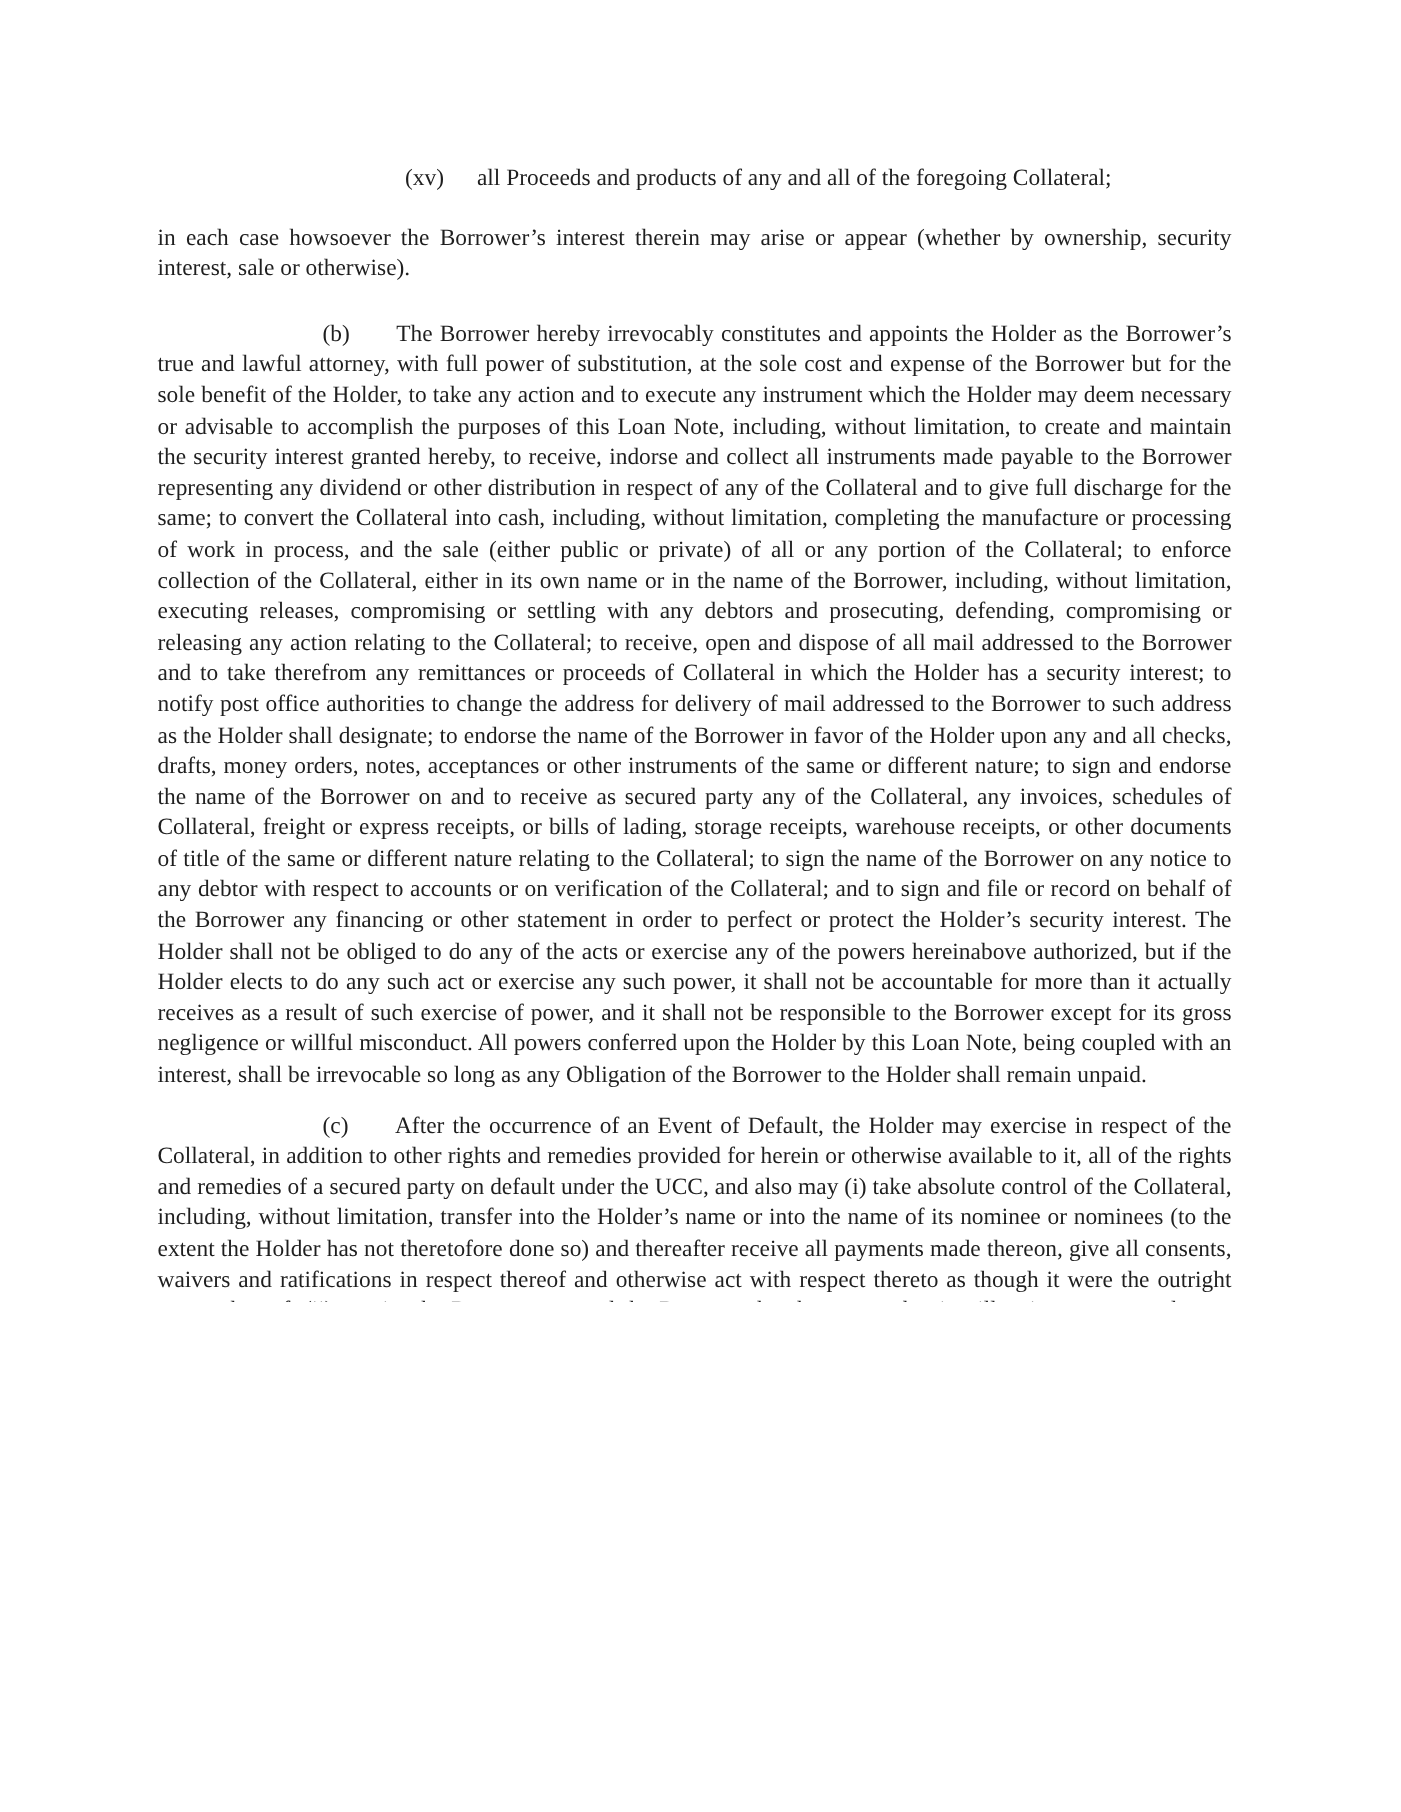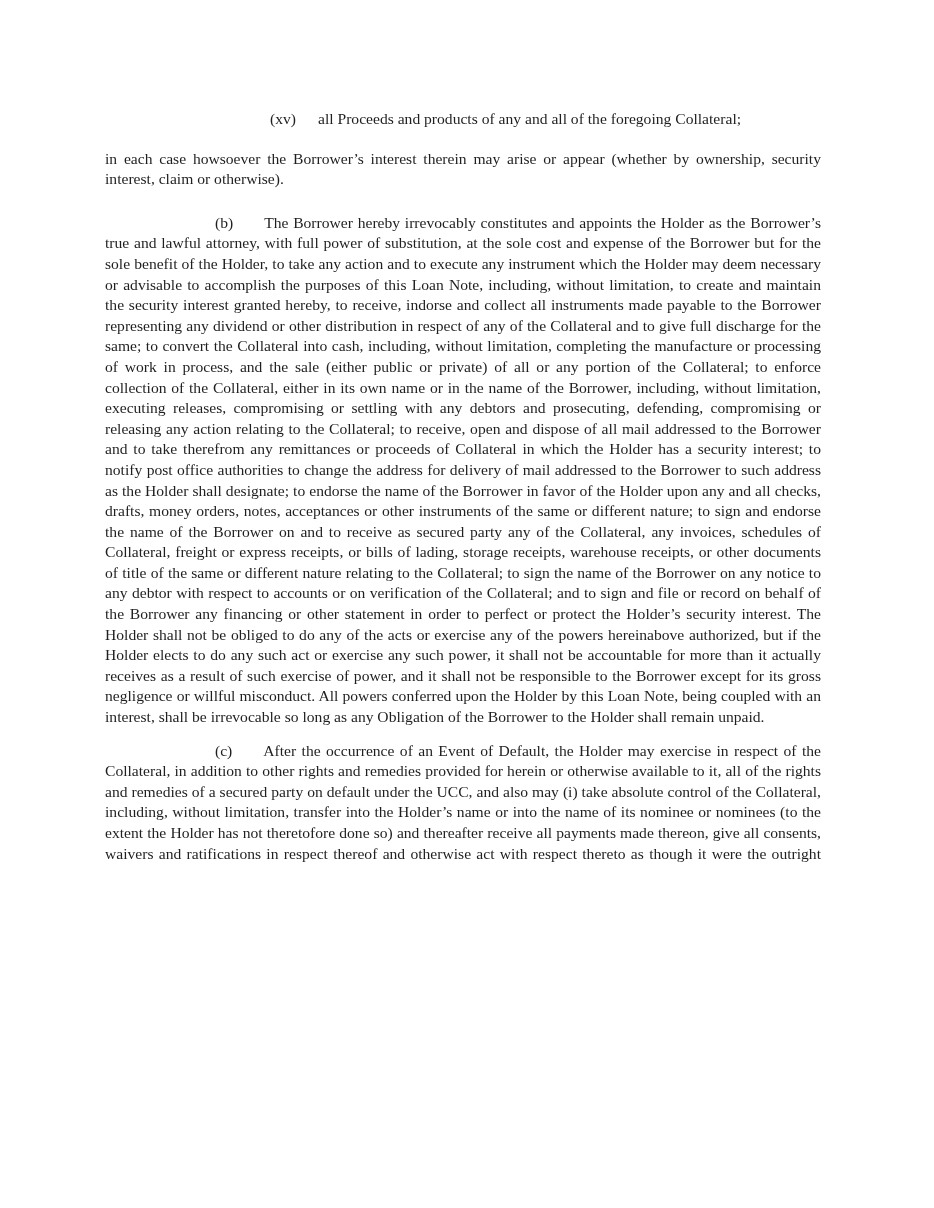--- a/index.html
+++ b/index.html
@@ -61,21 +61,21 @@
   }
 </style>
 </head>
 <body>
 
 <div class="page" style="--paper: #ffffff; --ink: #1f1f1f;">
   <main class="content">
 
     <p class="clause"><span class="clause-num">(xv)</span><span>all Proceeds and products of any and all of the foregoing Collateral;</span></p>
 
-    <p class="para">in each case howsoever the Borrower’s interest therein may arise or appear (whether by ownership, security interest, claim or otherwise).</p>
+    <p class="para">in each case howsoever the Borrower’s interest therein may arise or appear (whether by ownership, security interest, sale or otherwise).</p>
 
     <p class="para hang-indent"><span class="para-label">(b)</span><span>The Borrower hereby irrevocably constitutes and appoints the Holder as the Borrower’s true and lawful attorney, with full power of substitution, at the sole cost and expense of the Borrower but for the sole benefit of the Holder, to take any action and to execute any instrument which the Holder may deem necessary or advisable to accomplish the purposes of this Loan Note, including, without limitation, to create and maintain the security interest granted hereby, to receive, indorse and collect all instruments made payable to the Borrower representing any dividend or other distribution in respect of any of the Collateral and to give full discharge for the same; to convert the Collateral into cash, including, without limitation, completing the manufacture or processing of work in process, and the sale (either public or private) of all or any portion of the Collateral; to enforce collection of the Collateral, either in its own name or in the name of the Borrower, including, without limitation, executing releases, compromising or settling with any debtors and prosecuting, defending, compromising or releasing any action relating to the Collateral; to receive, open and dispose of all mail addressed to the Borrower and to take therefrom any remittances or proceeds of Collateral in which the Holder has a security interest; to notify post office authorities to change the address for delivery of mail addressed to the Borrower to such address as the Holder shall designate; to endorse the name of the Borrower in favor of the Holder upon any and all checks, drafts, money orders, notes, acceptances or other instruments of the same or different nature; to sign and endorse the name of the Borrower on and to receive as secured party any of the Collateral, any invoices, schedules of Collateral, freight or express receipts, or bills of lading, storage receipts, warehouse receipts, or other documents of title of the same or different nature relating to the Collateral; to sign the name of the Borrower on any notice to any debtor with respect to accounts or on verification of the Collateral; and to sign and file or record on behalf of the Borrower any financing or other statement in order to perfect or protect the Holder’s security interest.  The Holder shall not be obliged to do any of the acts or exercise any of the powers hereinabove authorized, but if the Holder elects to do any such act or exercise any such power, it shall not be accountable for more than it actually receives as a result of such exercise of power, and it shall not be responsible to the Borrower except for its gross negligence or willful misconduct.  All powers conferred upon the Holder by this Loan Note, being coupled with an interest, shall be irrevocable so long as any Obligation of the Borrower to the Holder shall remain unpaid.</span></p>
 
     <p class="para hang-indent"><span class="para-label">(c)</span><span>After the occurrence of an Event of Default, the Holder may exercise in respect of the Collateral, in addition to other rights and remedies provided for herein or otherwise available to it, all of the rights and remedies of a secured party on default under the UCC, and also may (i) take absolute control of the Collateral, including, without limitation, transfer into the Holder’s name or into the name of its nominee or nominees (to the extent the Holder has not theretofore done so) and thereafter receive all payments made thereon, give all consents, waivers and ratifications in respect thereof and otherwise act with respect thereto as though it were the outright owner thereof, (ii) require the Borrower to, and the Borrower hereby agrees that it will at its expense and upon request of the Holder forthwith, assemble all or part of the Collateral as directed by the Holder and make it available to the Holder at a place or places to be designated by the Holder that is reasonably convenient to both parties, and the Holder may enter into and occupy any premises owned or leased by the Borrower where the Collateral or any part thereof is located or assembled for a reasonable period in order to effectuate the Holder’s rights and remedies hereunder or under law, without obligation to the Borrower in respect of such occupation, and (iii) without notice except as</span></p>
 
   </main>
 
   <div class="footer-doc">6485925.8</div>
 
   <div class="footer-page">7</div>

